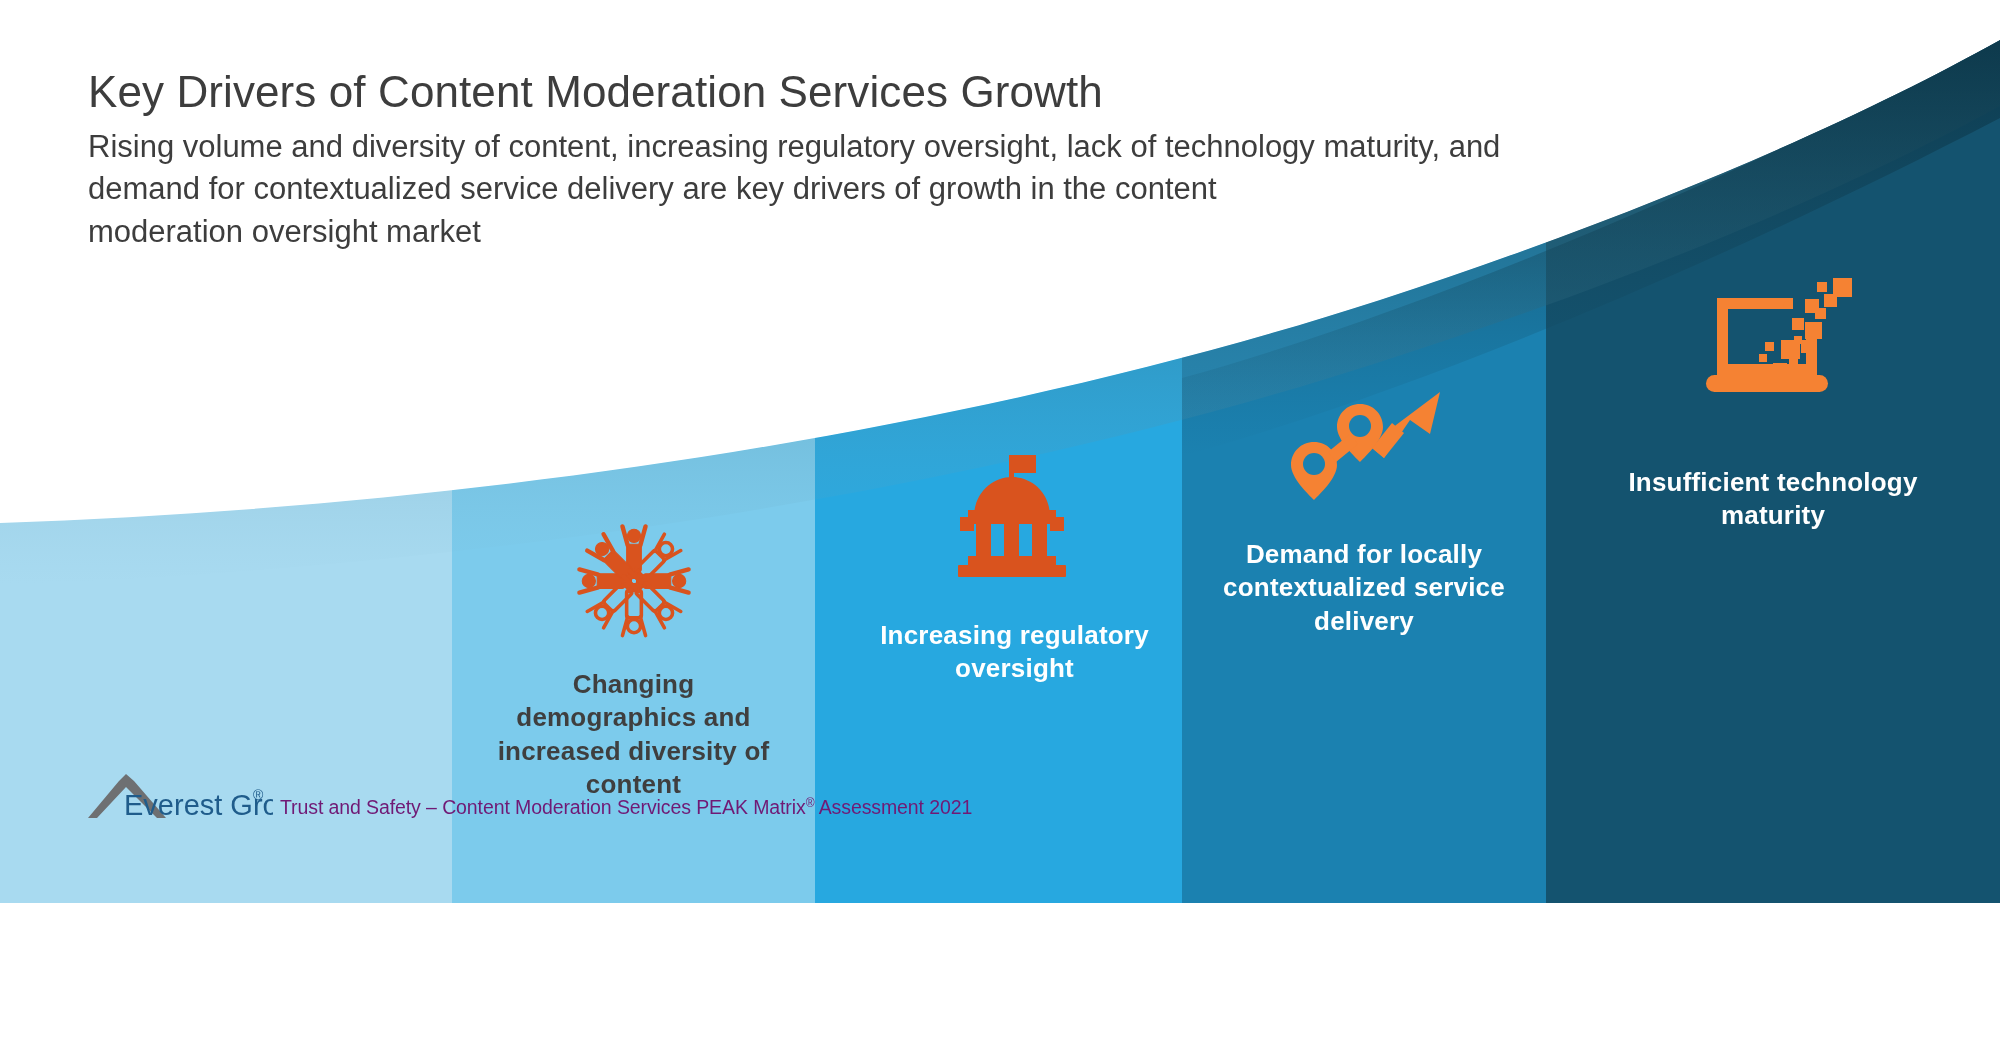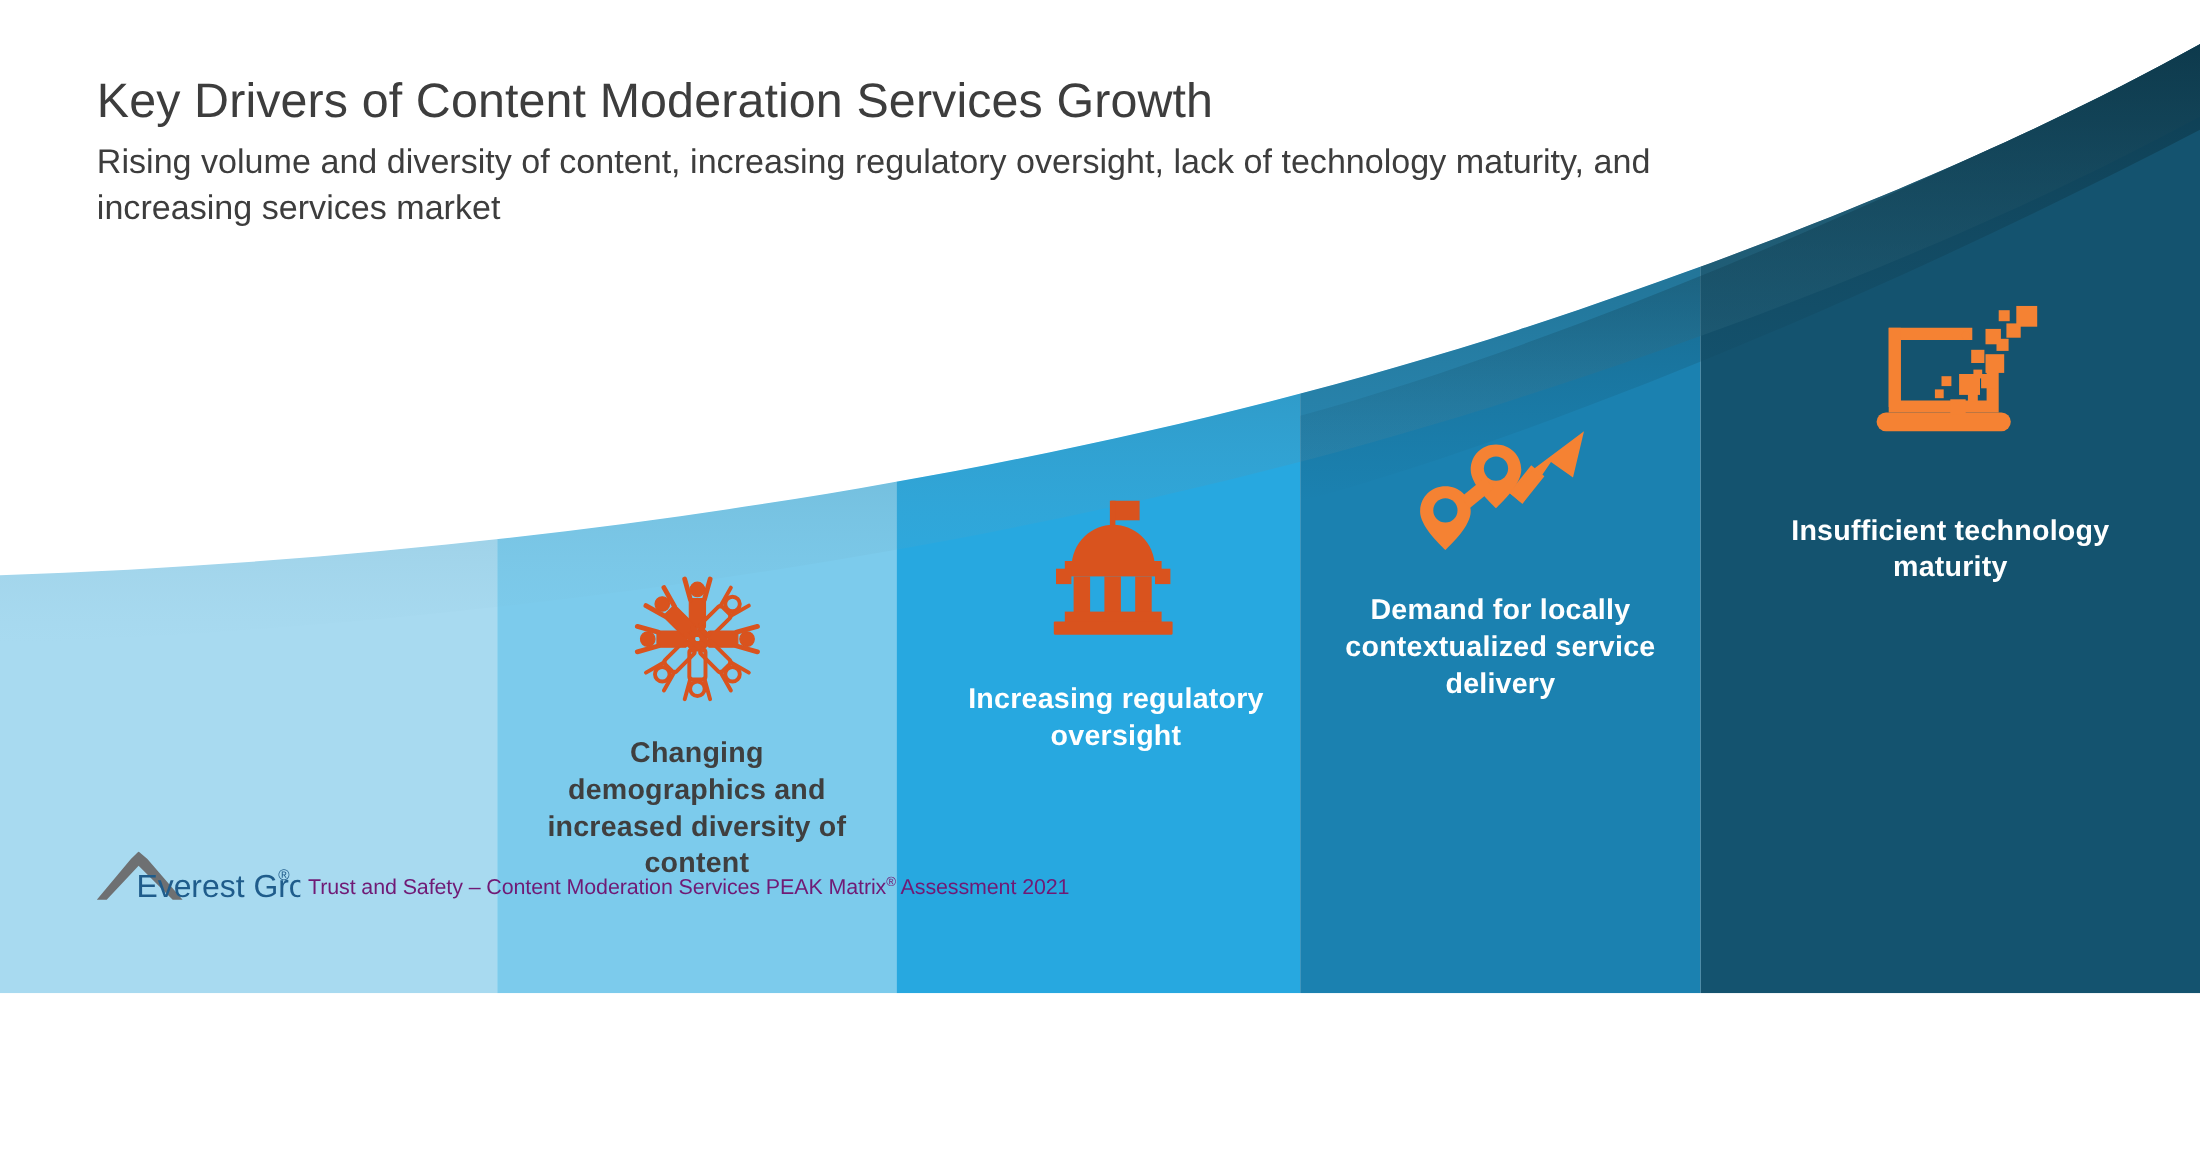--- a/index.html
+++ b/index.html
@@ -163,21 +163,22 @@
                  C 1400,318 1700,196 2000,40
                  L 2000,118 C 1700,274 1400,396 1182,456 Z" fill="url(#shadeTopD)"></path>
       </g>
     </g>
   </svg>
 
   <div id="header">
     <h1 id="page-title">Key Drivers of Content Moderation Services Growth</h1>
     <p id="page-subtitle">
       <span class="sub-line">Rising volume and diversity of content, increasing regulatory oversight, lack of technology maturity, and</span>
-      <span class="sub-line">increasing services market</span>
+      <span class="sub-line">demand for contextualized service delivery are key drivers of growth in the content</span>
+      <span class="sub-line">moderation oversight market</span>
     </p>
   </div>
 
 
   <div class="driver" style="left:452px; top:518px; width:363px;">
     <span class="driver-icon">
       <svg width="126" height="126" viewBox="0 0 120 120" xmlns="http://www.w3.org/2000/svg">
         <defs>
           <g id="eg-person">
             <circle cx="60" cy="17" r="6.3" fill="none" stroke-width="3.4"></circle>

